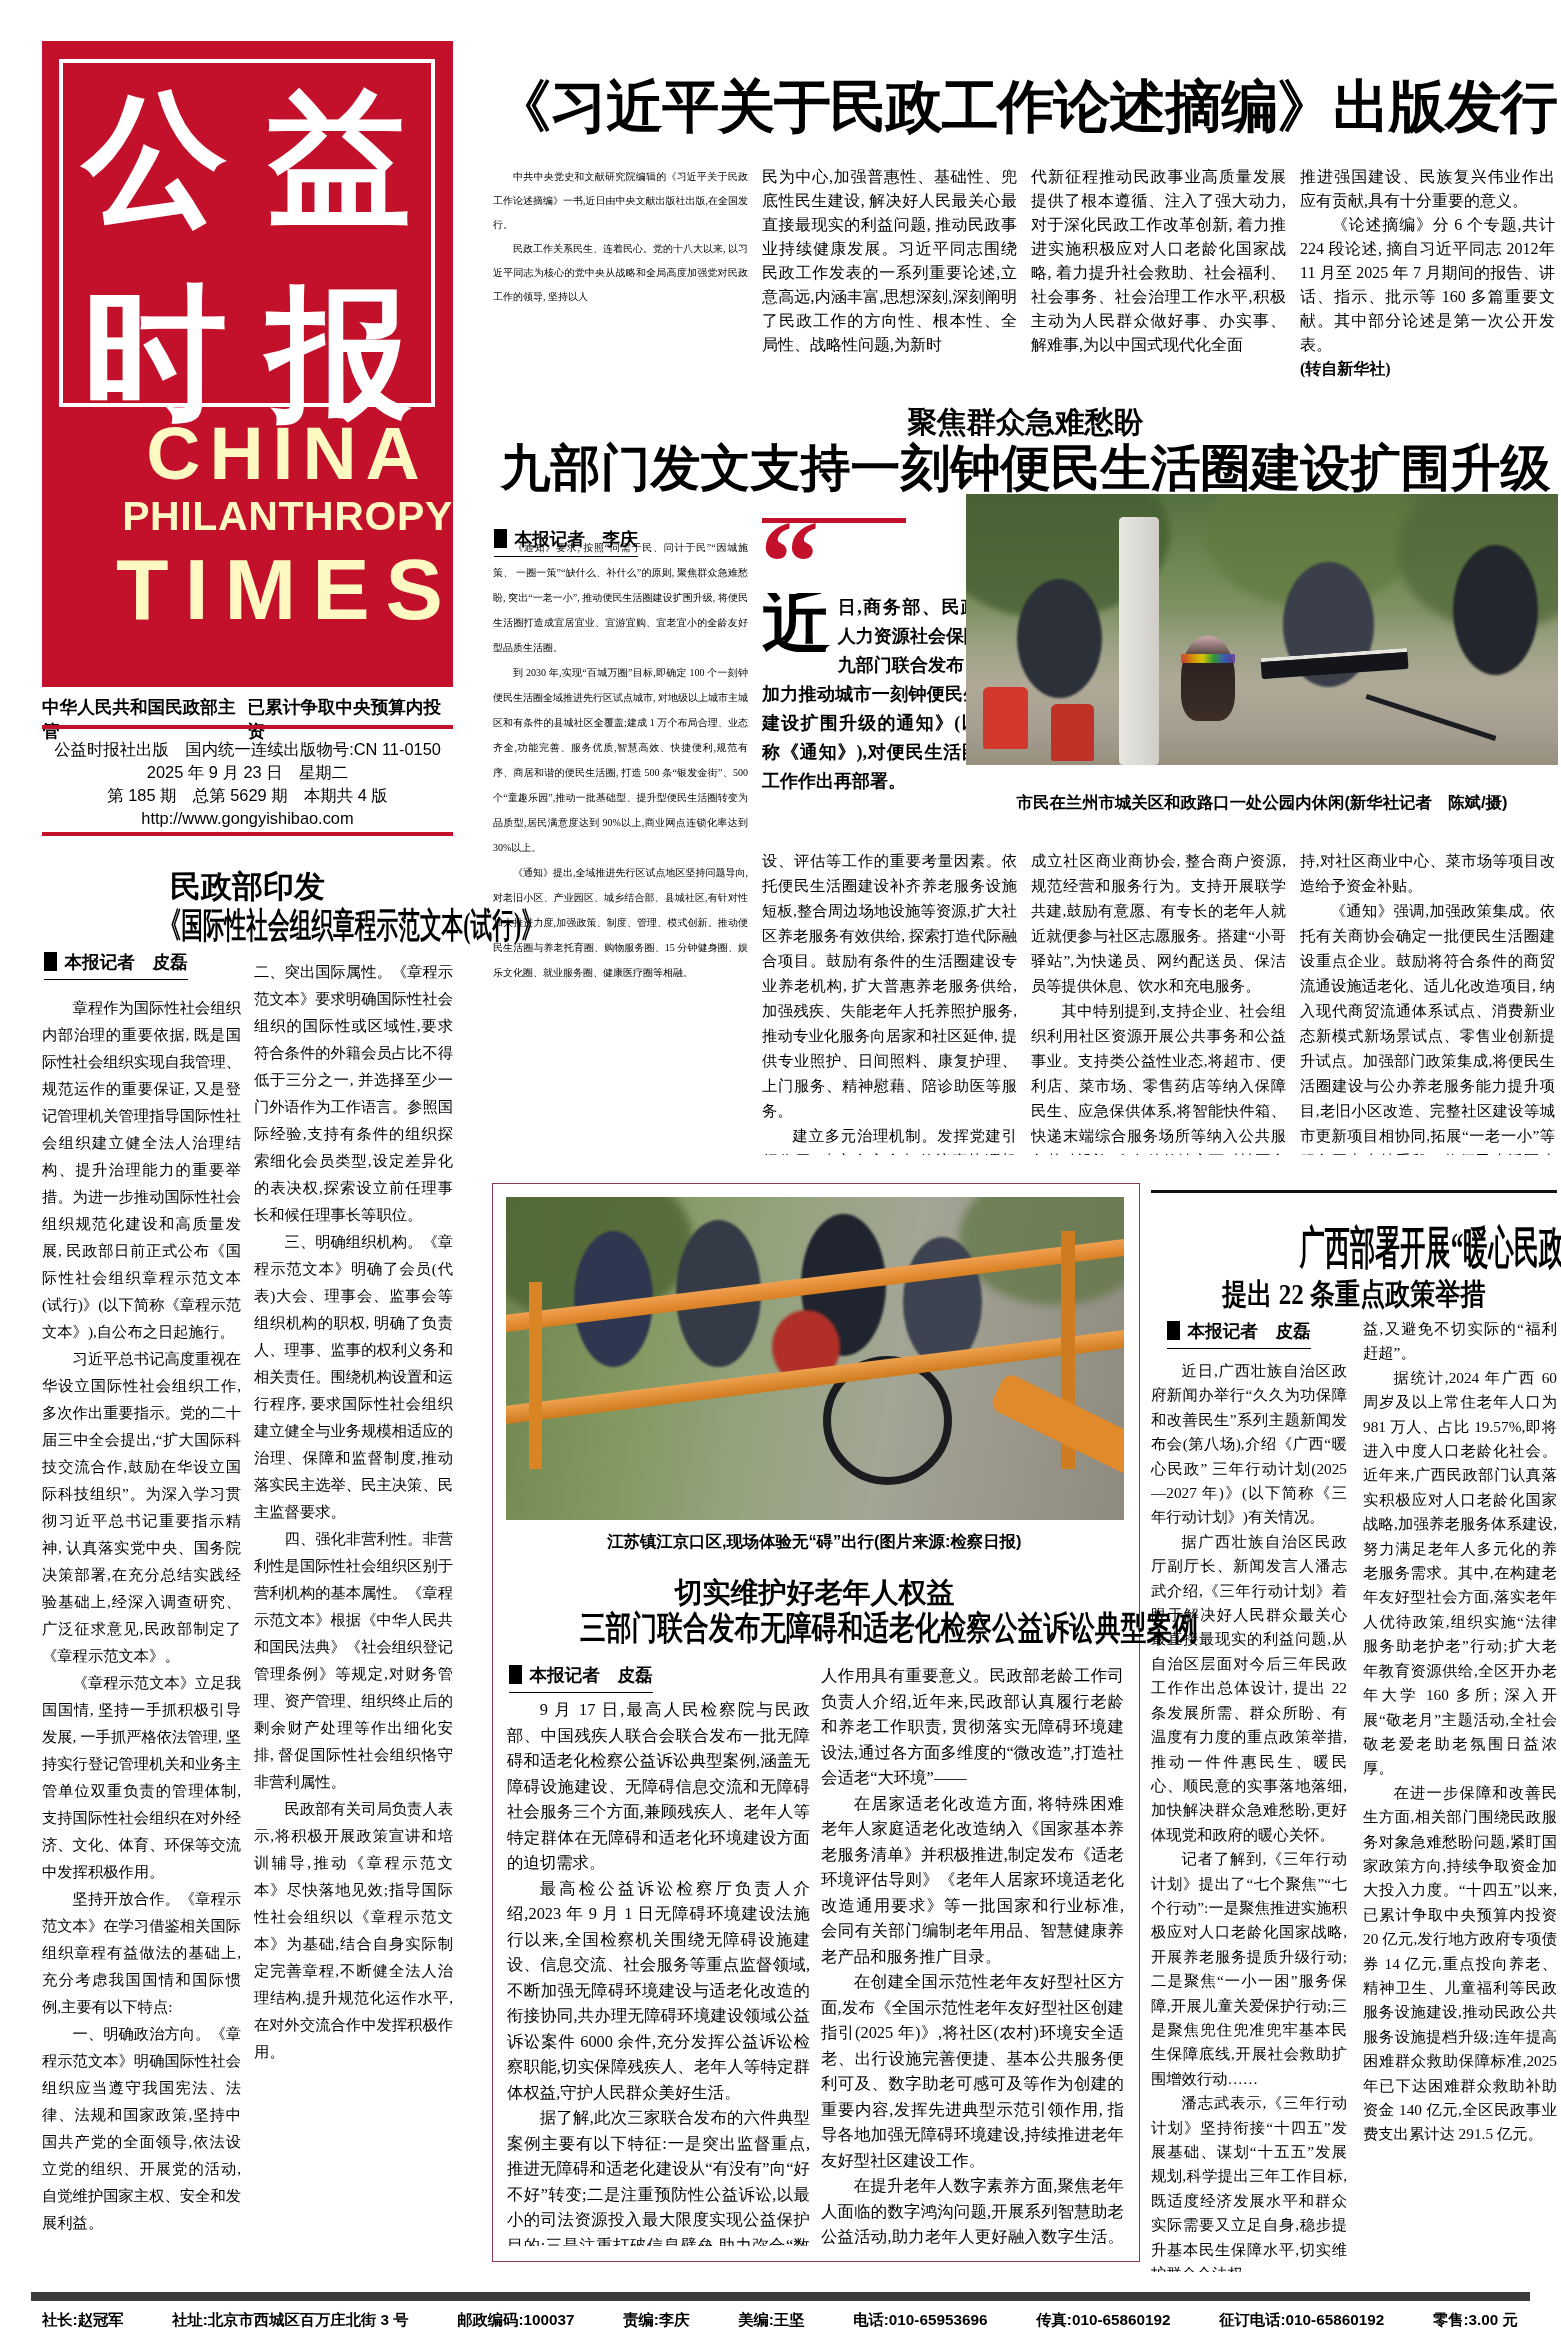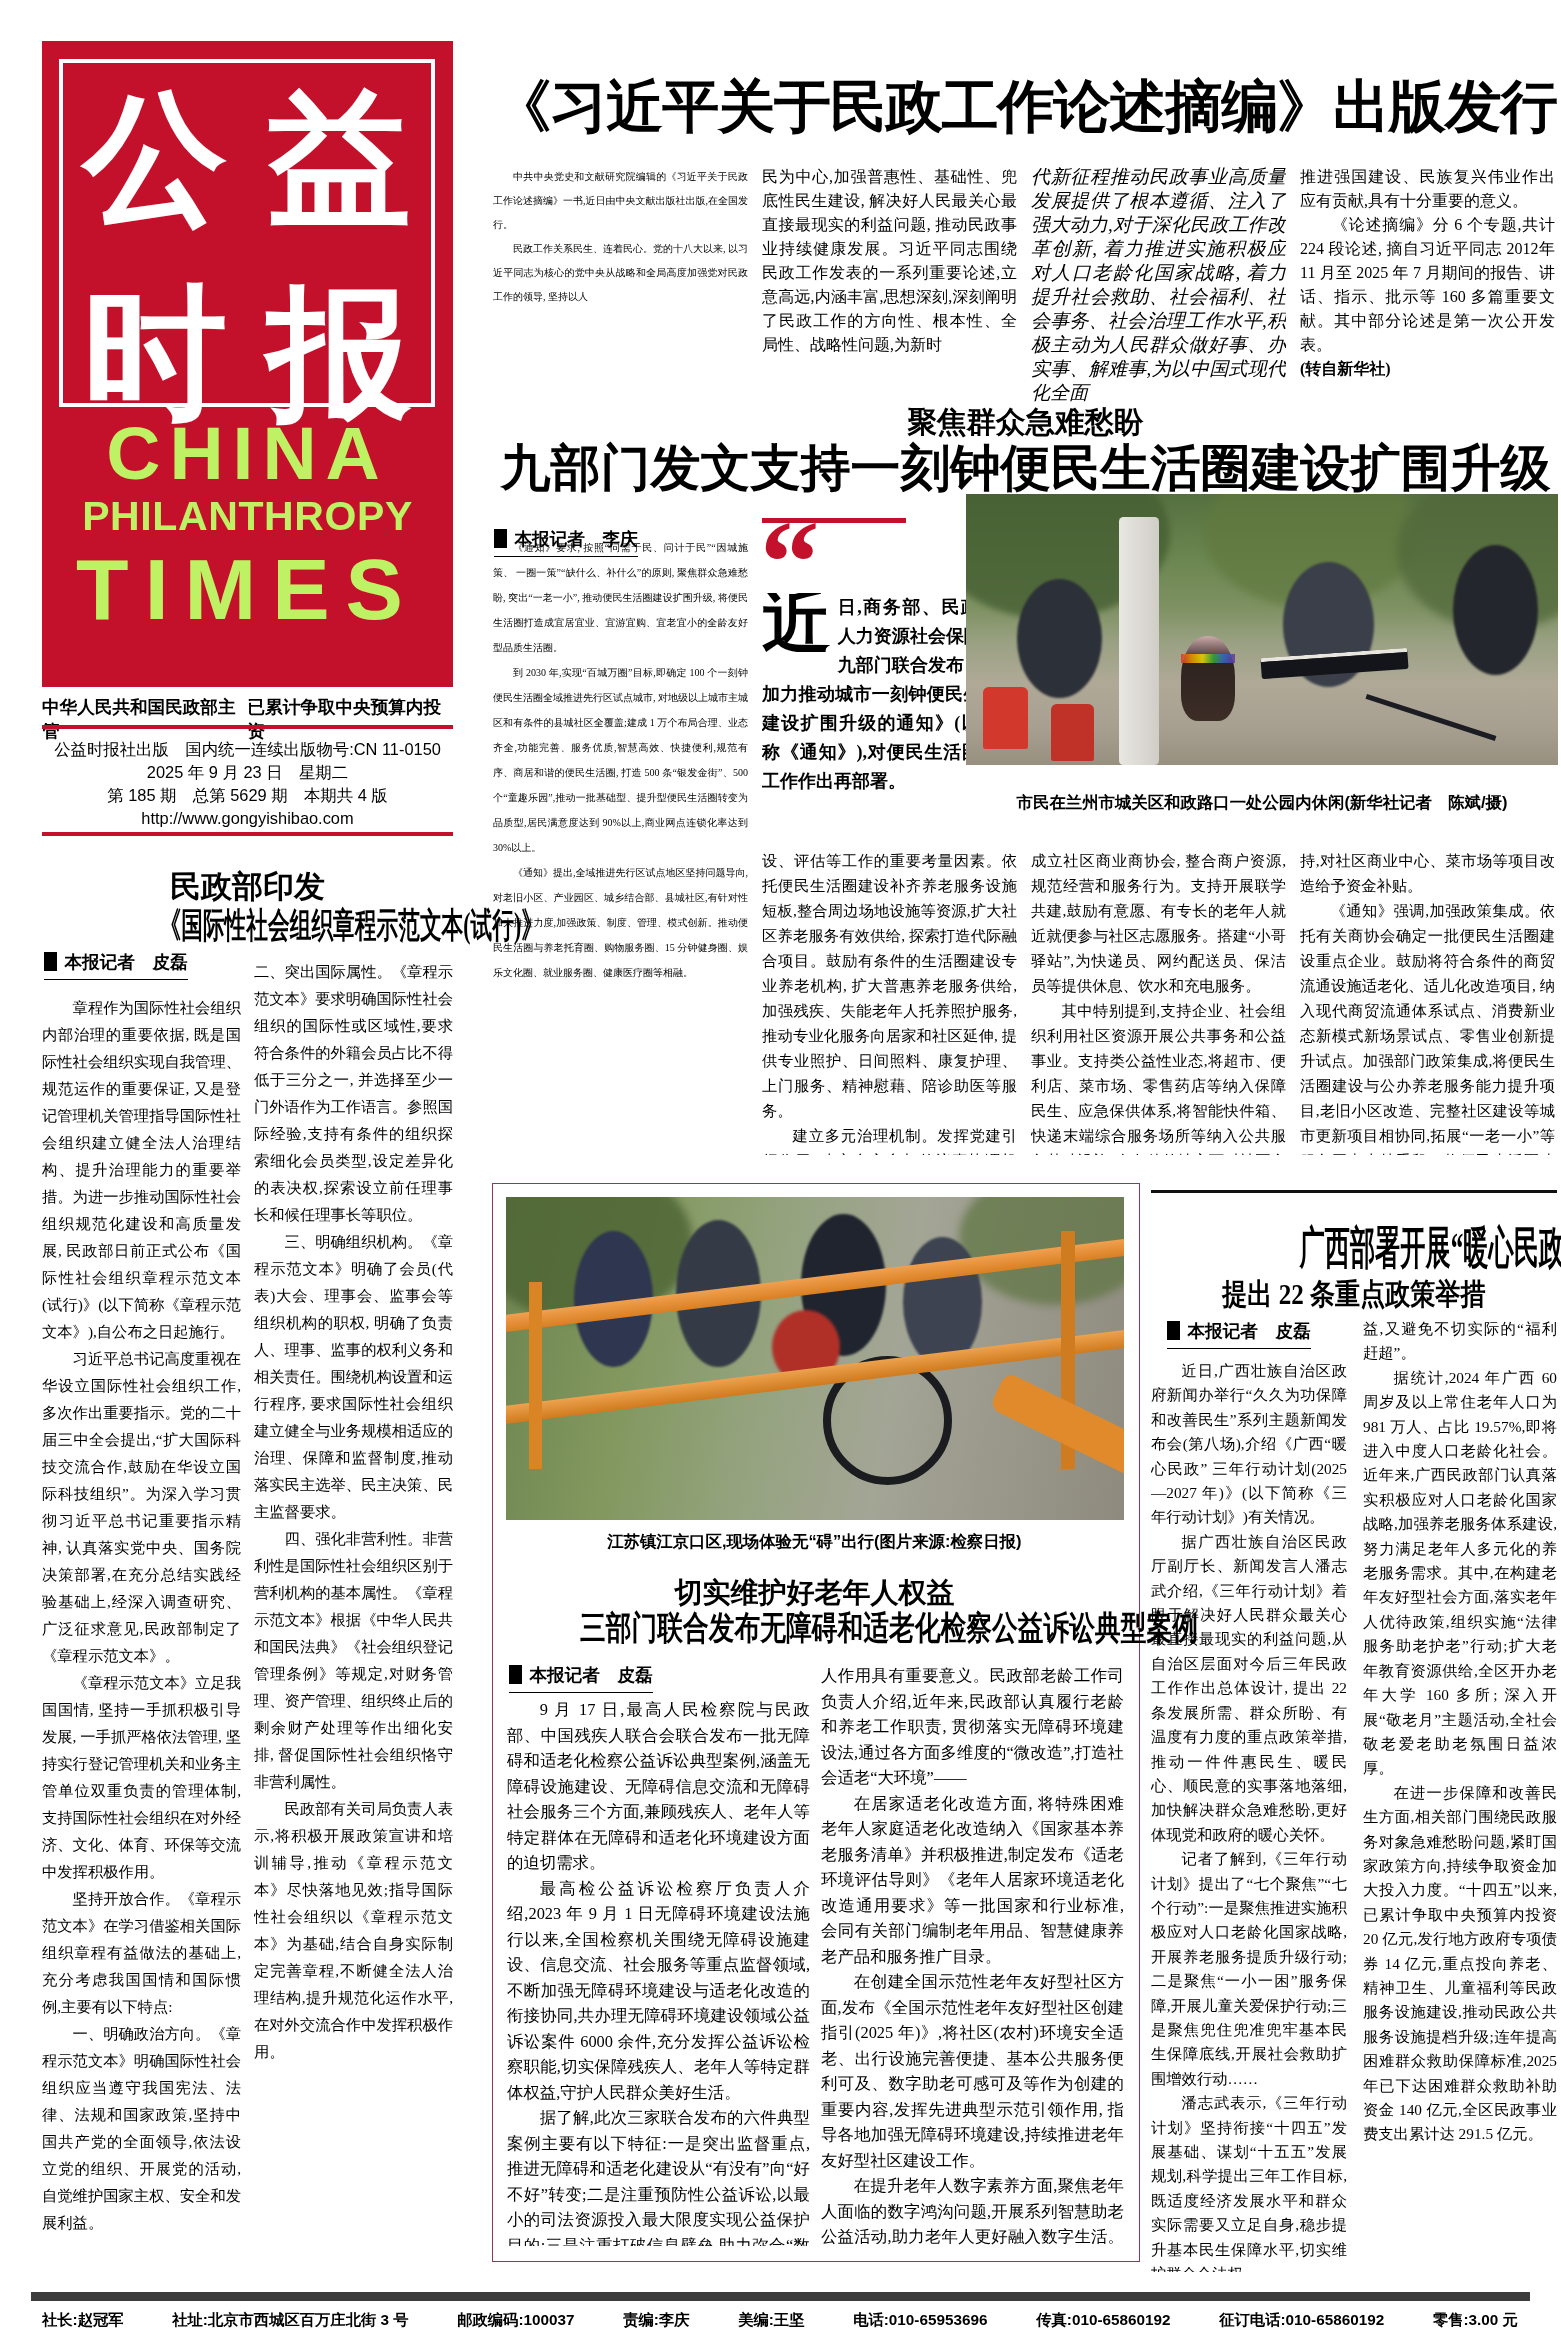--- a/index.html
+++ b/index.html
@@ -6,22 +6,22 @@
   .page{position:relative;width:1561px;height:2342px;background:#ffffff;overflow:hidden;
         font-family:"Liberation Serif","DejaVu Serif",serif;color:#000;}
   .abs{position:absolute;}
   .center{text-align:center;}
   
   .masthead-block{background:#c3112b;}
   .logo-box{position:absolute;left:17px;top:18px;width:368px;height:340px;border:4px solid #fff;
             display:grid;grid-template-columns:1fr 1fr;grid-template-rows:1fr 1fr;}
   .logo-box span{display:flex;align-items:center;justify-content:center;color:#fff;
                  font-size:144px;font-weight:900;}
-  .logo-en{position:absolute;left:0;width:100%;color:#bef264;text-align:center;
-           font-family:"Liberation Sans","DejaVu Sans",sans-serif;font-weight:bold;white-space:nowrap;}
+  .logo-en{position:absolute;left:0;width:100%;color:#fef9c3;text-align:center;
+           font-family:"Liberation Sans","DejaVu Sans",sans-serif;font-weight:bold;white-space:nowrap;padding-left:40px;}
   .red-rule{background:#c3112b;}
   .supervisor{display:flex;justify-content:space-between;font-weight:bold;font-size:17.6px;
               font-family:"Liberation Sans","DejaVu Sans",sans-serif;}
   .pubinfo{font-size:16.4px;line-height:23px;text-align:center;font-family:"Liberation Sans","DejaVu Sans",sans-serif;}
   
   .headline{font-weight:bold;white-space:nowrap;}
   .condense{display:inline-block;white-space:nowrap;transform-origin:center center;}
   .kicker{font-family:"Liberation Sans","DejaVu Sans",sans-serif;font-weight:bold;}
   
   .byline{font-family:"Liberation Sans","DejaVu Sans",sans-serif;font-weight:bold;font-size:17.6px;
@@ -79,21 +79,21 @@
   <div class="abs red-rule" style="left:42px;top:832px;width:411px;height:4px;"></div>
 
   <div class="abs headline center" style="left:493px;top:69px;width:1065px;font-size:57px;letter-spacing:-1.1px;">《习近平关于民政工作论述摘编》出版发行</div>
   <div class="abs col" style="left:493px;top:165px;width:255px;height:238px;font-size:10px;line-height:24px;">
       <p>中共中央党史和文献研究院编辑的《习近平关于民政工作论述摘编》一书,近日由中央文献出版社出版,在全国发行。</p>
       <p>民政工作关系民生、连着民心。党的十八大以来, 以习近平同志为核心的党中央从战略和全局高度加强党对民政工作的领导, 坚持以人</p>
     </div>
   <div class="abs col" style="left:762px;top:165px;width:255px;height:238px;font-size:16px;line-height:24px;">
       <p class="noindent">民为中心,加强普惠性、基础性、兜底性民生建设, 解决好人民最关心最直接最现实的利益问题, 推动民政事业持续健康发展。习近平同志围绕民政工作发表的一系列重要论述,立意高远,内涵丰富,思想深刻,深刻阐明了民政工作的方向性、根本性、全局性、战略性问题,为新时</p>
     </div>
-  <div class="abs col" style="left:1031px;top:165px;width:255px;height:238px;font-size:19px;line-height:24px;font-style:italic;">
+  <div class="abs col" style="left:1031px;top:165px;width:255px;height:238px;font-size:16px;line-height:24px;">
       <p class="noindent">代新征程推动民政事业高质量发展提供了根本遵循、注入了强大动力,对于深化民政工作改革创新, 着力推进实施积极应对人口老龄化国家战略, 着力提升社会救助、社会福利、社会事务、社会治理工作水平,积极主动为人民群众做好事、办实事、解难事,为以中国式现代化全面</p>
     </div>
   <div class="abs col" style="left:1300px;top:165px;width:255px;height:238px;font-size:16px;line-height:24px;">
     <div>
         <p class="noindent">推进强国建设、民族复兴伟业作出应有贡献,具有十分重要的意义。</p>
         <p>《论述摘编》分 6 个专题,共计224 段论述, 摘自习近平同志 2012年 11 月至 2025 年 7 月期间的报告、讲话、指示、批示等 160 多篇重要文献。其中部分论述是第一次公开发表。</p>
       </div>
     <p class="src">(转自新华社)</p>
   </div>
 

